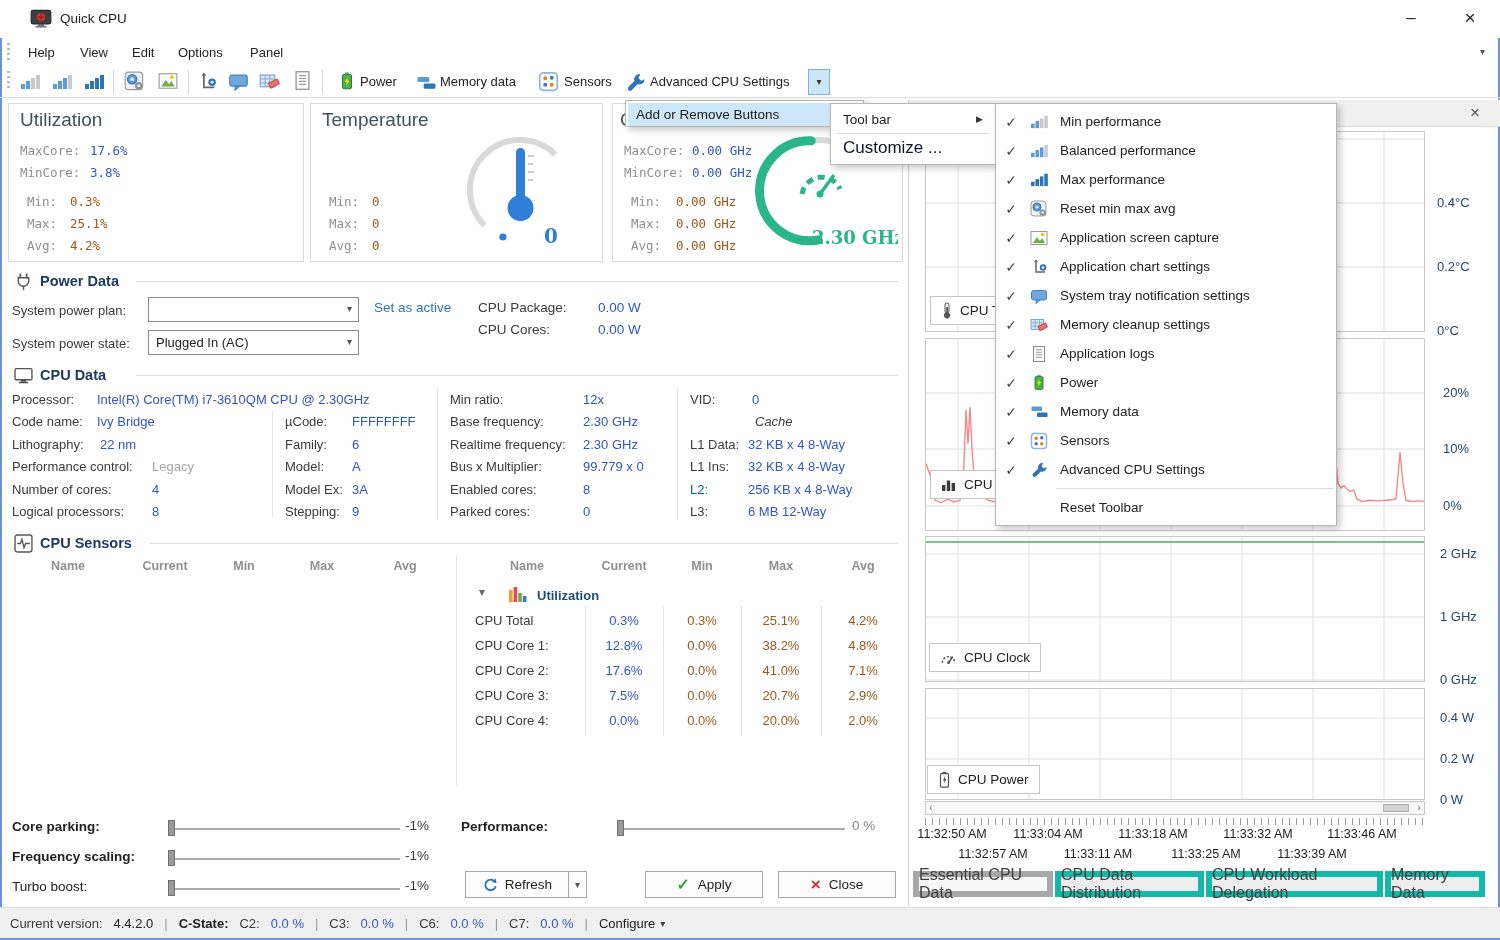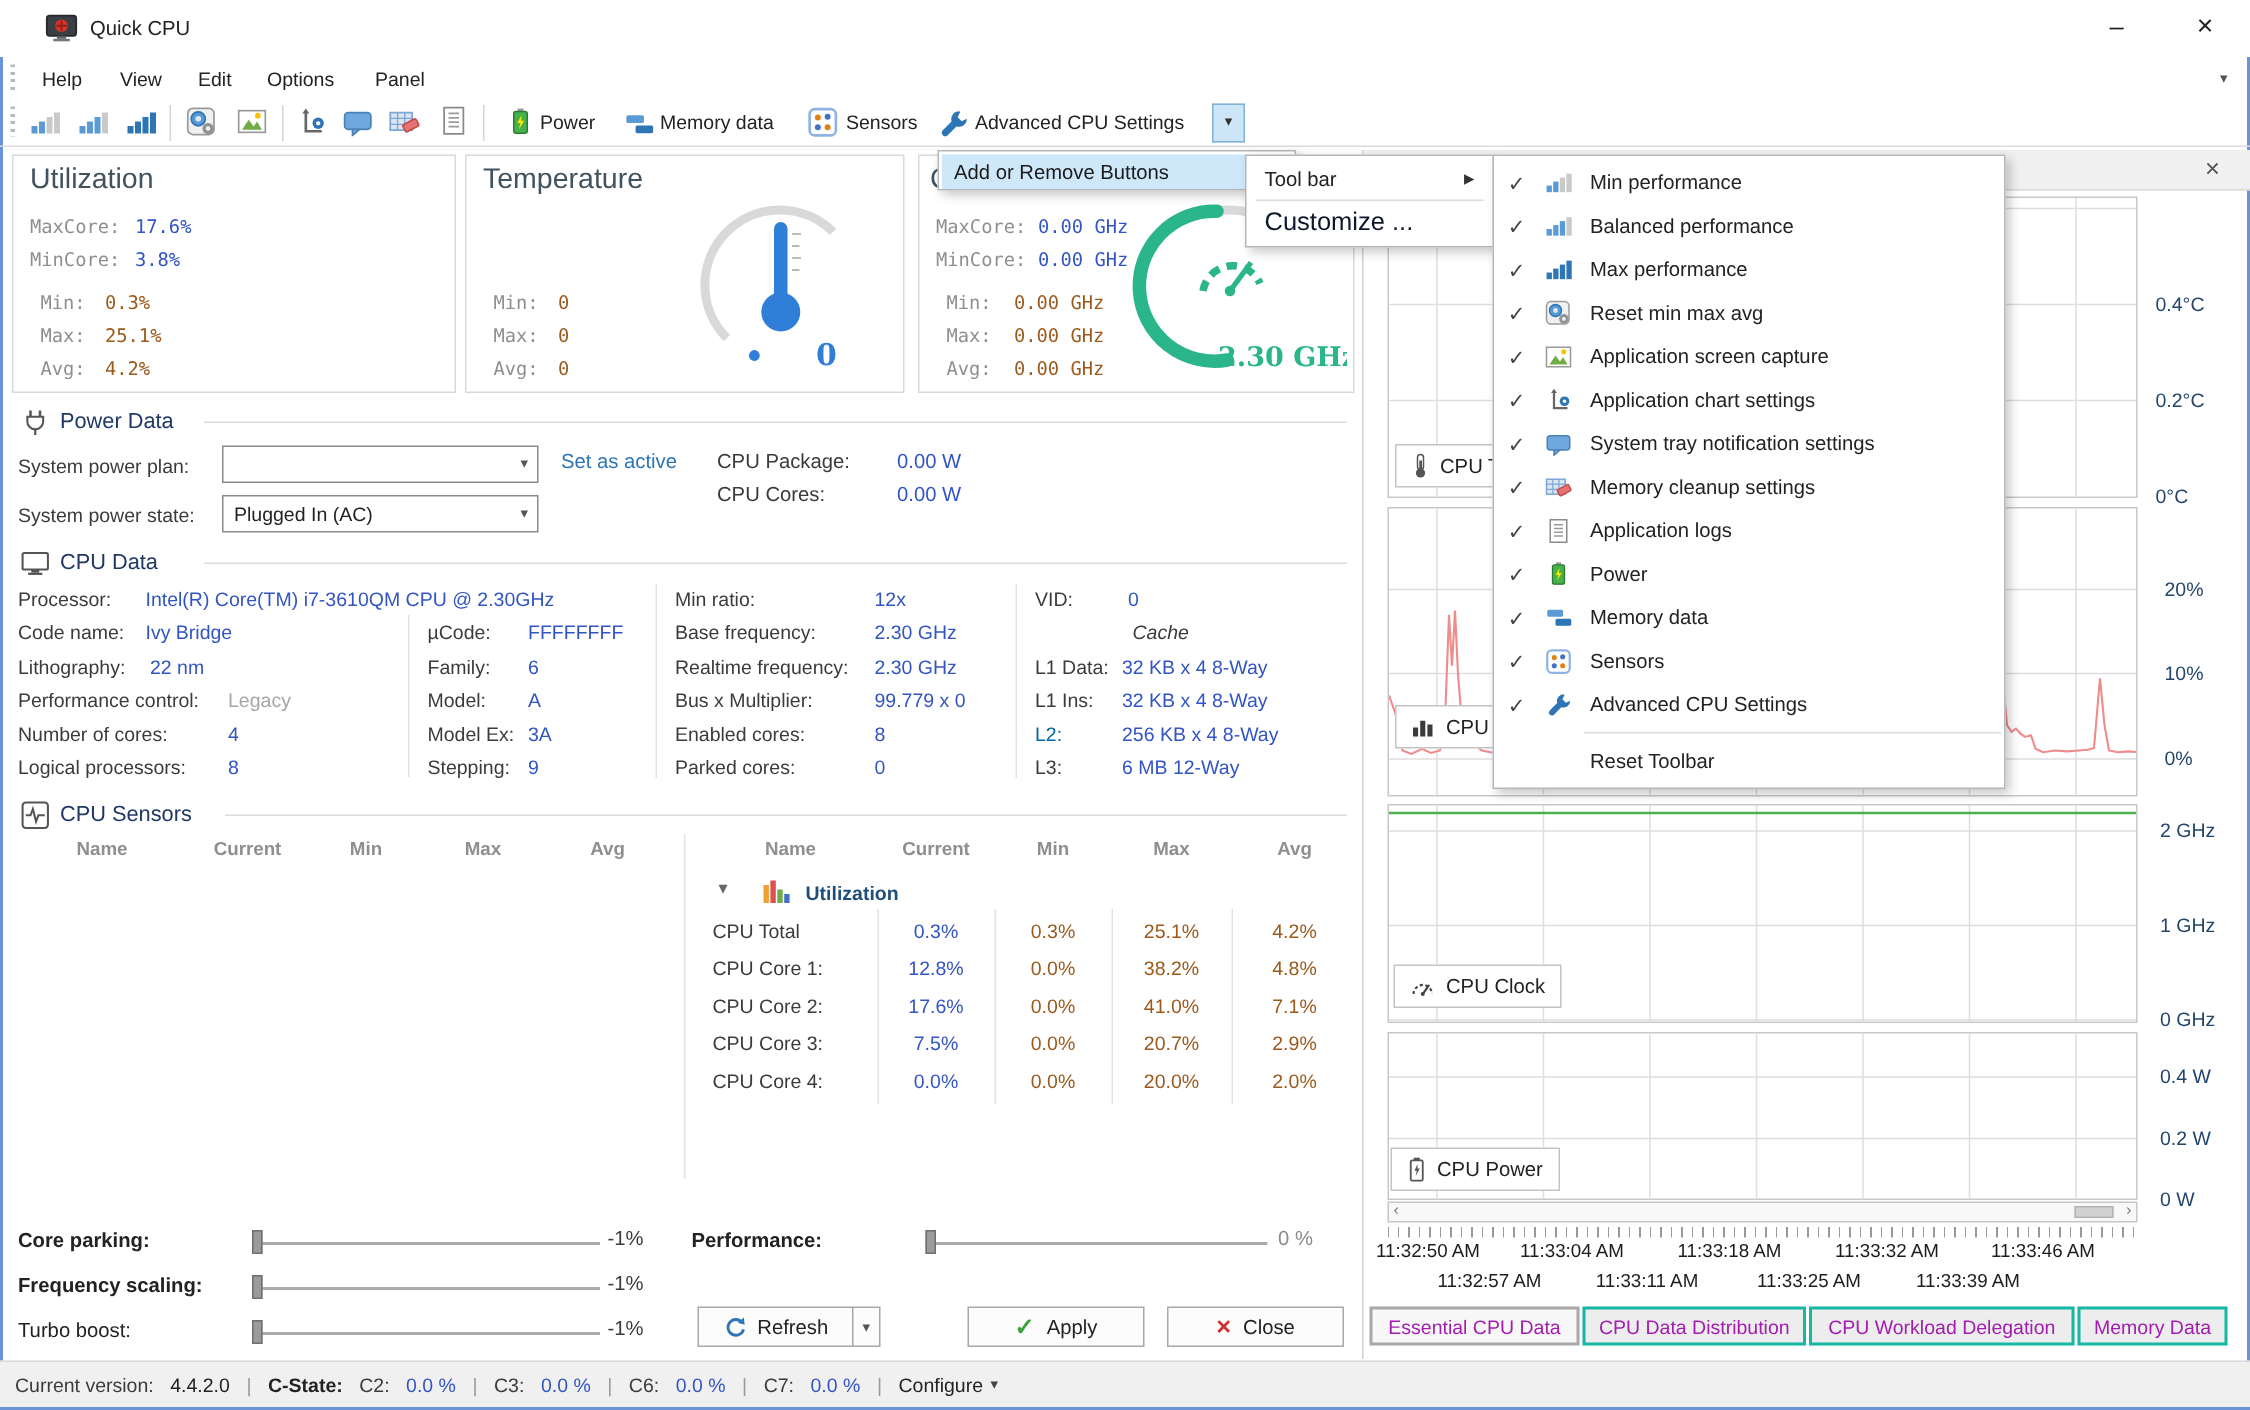--- a/index.html
+++ b/index.html
@@ -5,37 +5,37 @@
   *{margin:0;padding:0;box-sizing:border-box}
   html,body{width:1500px;height:940px;overflow:hidden;background:#fff}
   #root{position:relative;width:1500px;height:940px;font-family:"Liberation Sans",sans-serif;font-size:13px;color:#333;background:#fff}
   .abs{position:absolute}
   svg{display:block}
   .mono{font-family:"DejaVu Sans Mono",monospace;font-size:12.5px}
   .blue{color:#3355c4}
   .brown{color:#9b5a1c}
   .muted{color:#a6a6a6}
   .glabel{color:#8f8f8f}
-  .navyhead{font-weight:normal;font-size:14.5px;color:#1f3864}
+  .navyhead{font-weight:bold;font-size:14.5px;color:#1f3864}
   .gtitle{font-size:19px;color:#41535f}
   .hr{position:absolute;height:1px;background:#dcdcdc}
   .vline{position:absolute;width:1px;background:#e3e3e3}
   .gauge-box{position:absolute;border:1px solid #d9d9d9;background:#fff}
   .combo{position:absolute;height:25px;background:#fff;border:1px solid #8a8a8a;display:flex;align-items:center;padding:0 22px 0 7px;font-size:13px;color:#222}
   .combo .ar{position:absolute;right:6px;top:5px;color:#555;font-size:10px}
   .colhead{position:absolute;font-weight:bold;font-size:12.5px;color:#8f8f8f;transform:translateX(-50%)}
   .cell{position:absolute;transform:translateX(-50%)}
   .track{position:absolute;height:2px;background:#ababab}
   .thumb{position:absolute;width:7px;height:16px;background:#9b9b9b;border:1px solid #6f6f6f}
   .pbtn{position:absolute;height:27px;background:#fcfcfc;border:1px solid #a8a8a8;display:flex;align-items:center;justify-content:center;gap:8px;font-size:13.5px;color:#222}
   .chart{position:absolute;border:1px solid #c8c8c8;background:#fff}
   .ticklabel{position:absolute;font-size:13px;color:#24466b}
   .legend{position:absolute;background:#fff;border:1px solid #c4c4c4;display:flex;align-items:center;gap:7px;padding:0 10px;height:29px;font-size:13.5px;color:#222;z-index:3}
   .timelabel{position:absolute;font-size:12.5px;color:#1d1d1d;transform:translateX(-50%);white-space:nowrap}
-  .tab{position:absolute;height:26px;border:2px solid #14b8a6;background:#ededed;display:flex;align-items:center;justify-content:center;font-size:13px;color:#a21caf}
+  .tab{position:absolute;height:26px;border:6px solid #14b8a6;background:#ededed;display:flex;align-items:center;justify-content:center;font-size:16px;color:#404040}
   .tab.active{background:#f7f7f7;border-color:#a8a8a8}
   .menu{position:absolute;background:#fff;border:1px solid #b6b6b6;box-shadow:3px 3px 7px rgba(0,0,0,.22);z-index:40}
   .mi{height:29px;display:flex;align-items:center}
   .mi .chk{width:30px;text-align:center;color:#444;font-size:14px}
   .mi .ic{width:26px;display:flex;justify-content:center;align-items:center}
   .mi .ml{font-size:13.5px;color:#222;margin-left:8px;white-space:nowrap}
   .menubar-item{position:absolute;top:45px;font-size:13px;color:#222}
   .tlabel{position:absolute;top:74px;font-size:13px;color:#222;white-space:nowrap}
   .tsep{position:absolute;top:70px;width:1px;height:24px;background:#d6d6d6}
   .grip{position:absolute;width:3px;background-image:repeating-linear-gradient(to bottom,#b9b9b9 0 2px,transparent 2px 5px)}

